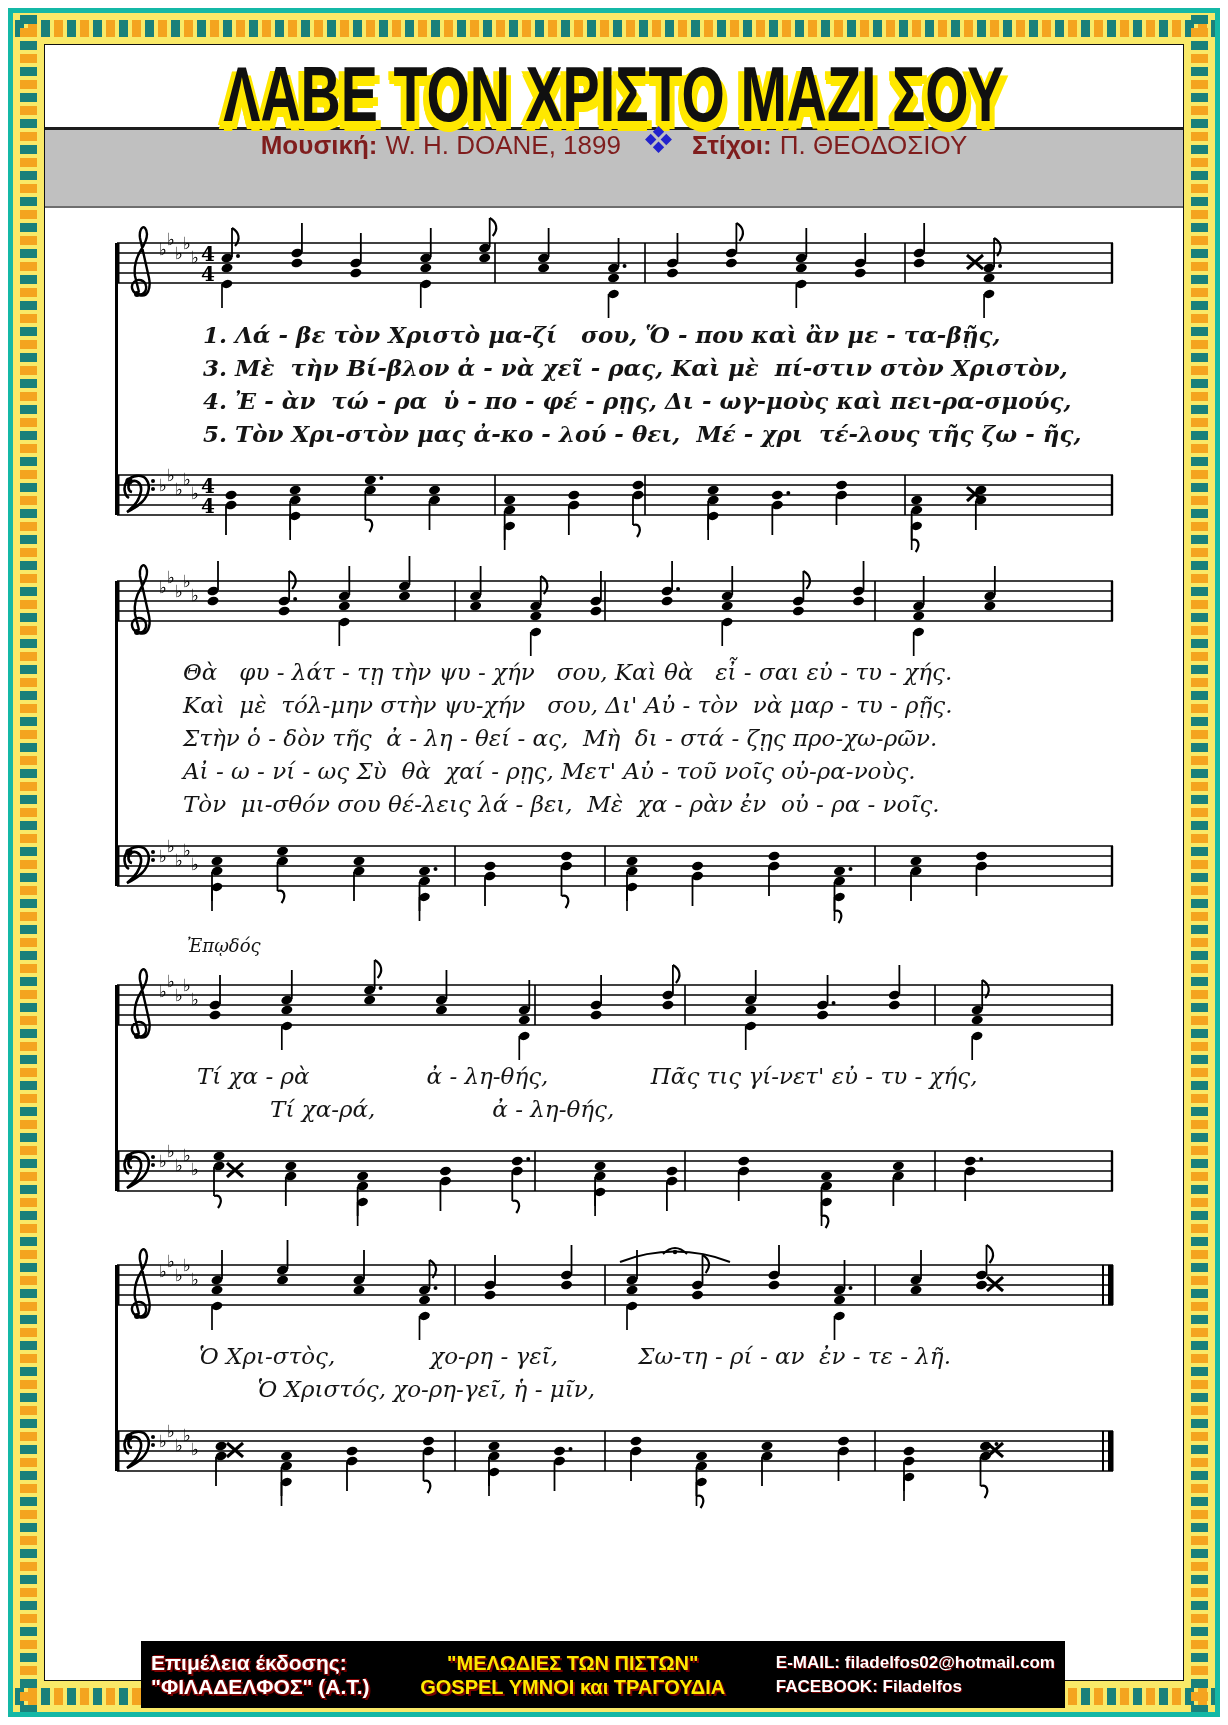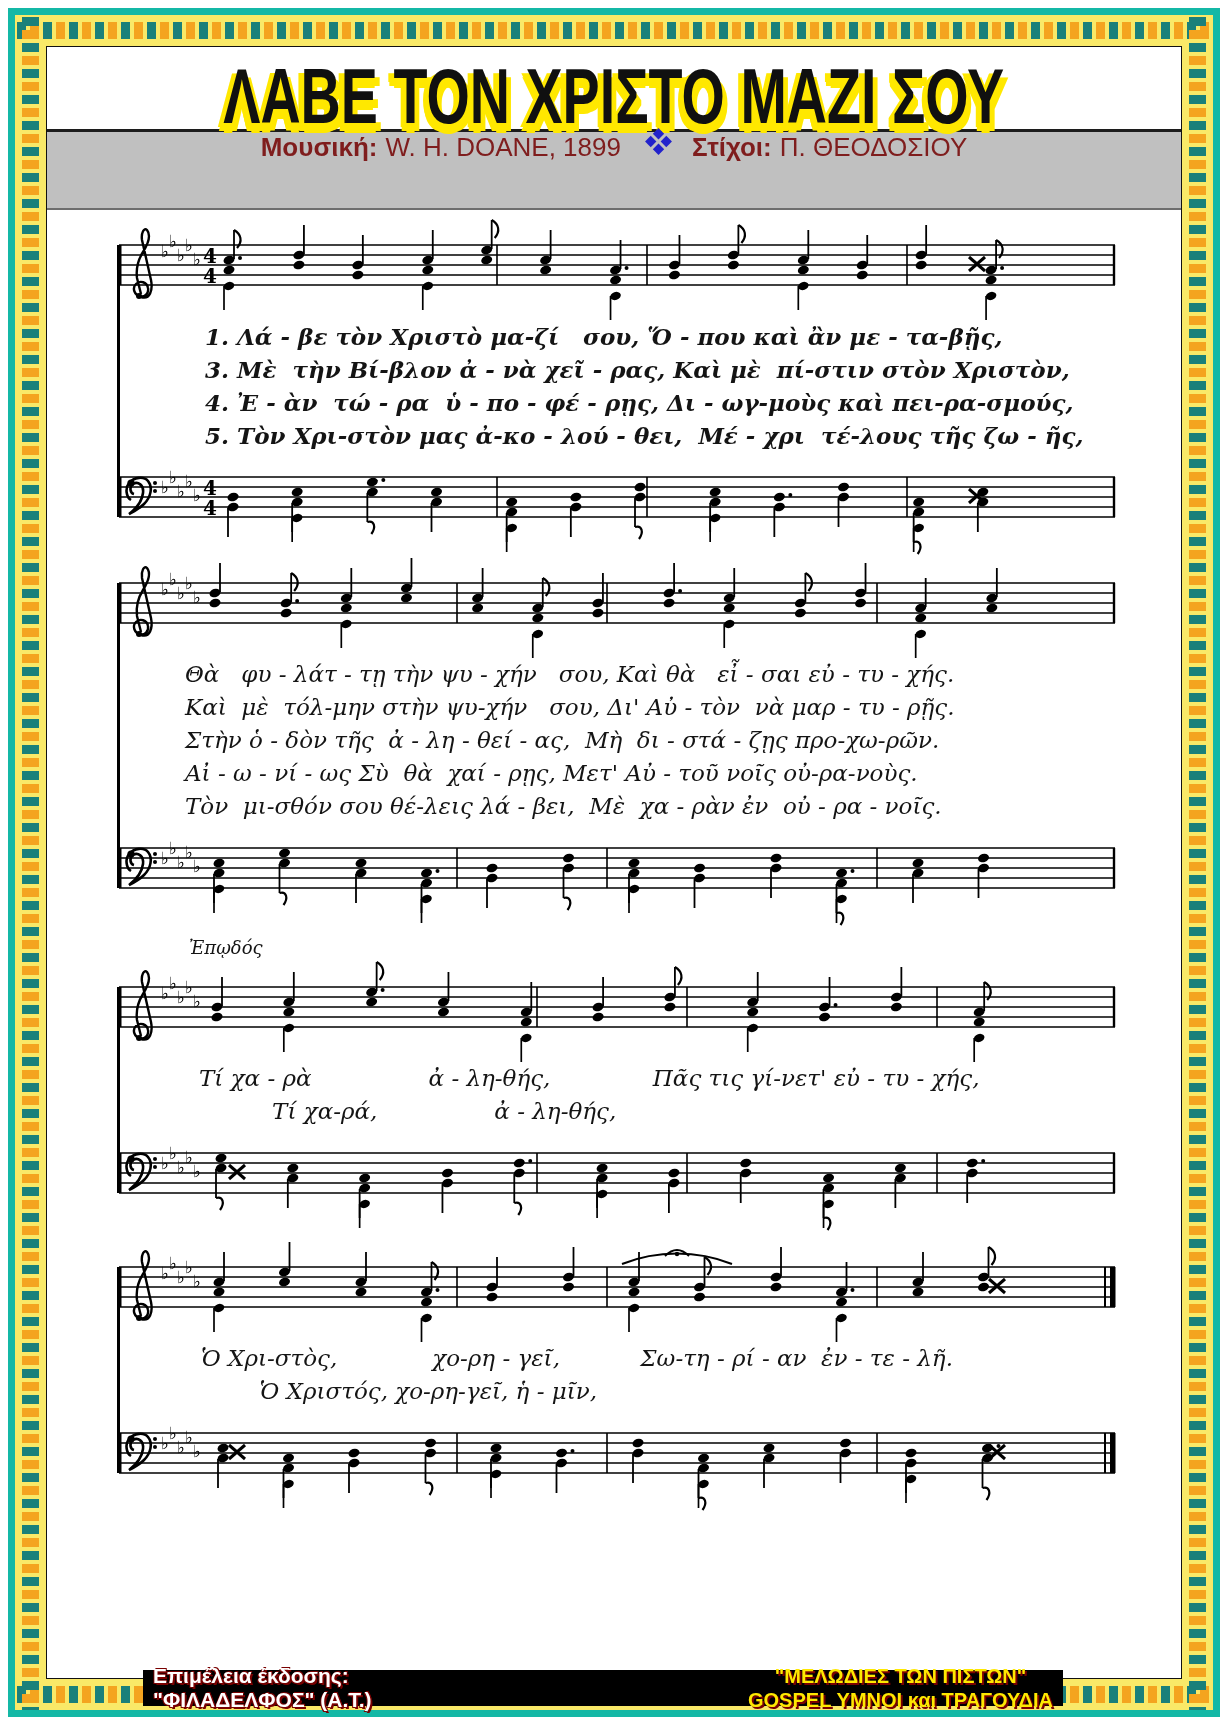--- a/index.html
+++ b/index.html
@@ -2,21 +2,21 @@
 <html><head>
 <meta charset="utf-8">
 <style>
   html,body{margin:0;padding:0;}
   body{
     width:1228px;height:1725px;position:relative;background:#fff;
     font-family:"Liberation Sans",sans-serif;overflow:hidden;
   }
   
   .frame{position:absolute;left:8px;top:8px;right:8px;bottom:8px;
-    background:#f9e968;border:7px solid #14b8a6;}
+    background:#f9e968;border:5px solid #14b8a6;}
   .band{position:absolute;}
   .band-top,.band-bottom{left:0;right:0;height:31px;
     background-image:repeating-linear-gradient(90deg,#1a807a 0 9px,rgba(0,0,0,0) 9px 13px,#f4a41f 13px 22px,rgba(0,0,0,0) 22px 26px);
     background-size:26px 17px;background-repeat:repeat-x;background-position:2px center;}
   .band-top{top:0;} .band-bottom{bottom:0;}
   .band-left,.band-right{top:0;bottom:0;width:31px;
     background-image:repeating-linear-gradient(180deg,#1a807a 0 9px,rgba(0,0,0,0) 9px 13px,#f4a41f 13px 22px,rgba(0,0,0,0) 22px 26px);
     background-size:17px 26px;background-repeat:repeat-y;background-position:center 2px;}
   .band-left{left:0;} .band-right{right:0;}
   .tri{position:absolute;width:17px;height:17px;background:#000;}
@@ -51,21 +51,21 @@
     font-size:23px;line-height:33px;color:#141414;}
   .verses{padding-left:88px;font-weight:bold;}
   .stanza2{padding-left:68px;}
   .refrain{padding-left:82px;}
   .finale{padding-left:84px;}
   .refrain-label{font-family:"DejaVu Serif",serif;font-style:italic;font-size:18px;
     color:#141414;margin:14px 0 4px 72px;}
   .sys-gap{height:6px;} .sys-gap2{height:14px;}
 
   
-  .footer{position:absolute;left:128px;right:150px;bottom:4px;height:36px;
+  .footer{position:absolute;left:128px;right:150px;bottom:4px;height:67px;
     background:#000;display:flex;align-items:center;justify-content:space-between;
     padding:0 10px;box-sizing:border-box;z-index:5;}
   .footer .col{display:flex;flex-direction:column;justify-content:center;line-height:24px;}
   .f-left div{color:#fff;font-weight:bold;font-size:21px;
     text-shadow:2px 2px 0 #7a0000,-1px 1px 0 #7a0000,1px -1px 0 #7a0000;}
   .f-center div{color:#ffe800;font-weight:bold;font-size:20px;text-align:center;
     text-shadow:2px 2px 0 #7a0000;}
   .f-right div{color:#fff;font-weight:bold;font-size:17px;
     text-shadow:1px 1px 0 #7a0000;}
 </style>
@@ -726,14 +726,18 @@
 
   <div class="footer">
     <div class="col f-left">
       <div>Επιμέλεια έκδοσης:</div>
       <div>"ΦΙΛΑΔΕΛΦΟΣ" (Α.Τ.)</div>
     </div>
     <div class="col f-center">
       <div>"ΜΕΛΩΔΙΕΣ ΤΩΝ ΠΙΣΤΩΝ"</div>
       <div>GOSPEL ΥΜΝΟΙ και ΤΡΑΓΟΥΔΙΑ</div>
     </div>
+    <div class="col f-right">
+      <div>E-MAIL: filadelfos02@hotmail.com</div>
+      <div>FACEBOOK: Filadelfos</div>
+    </div>
   </div>
 </div>
 
 </body></html>

